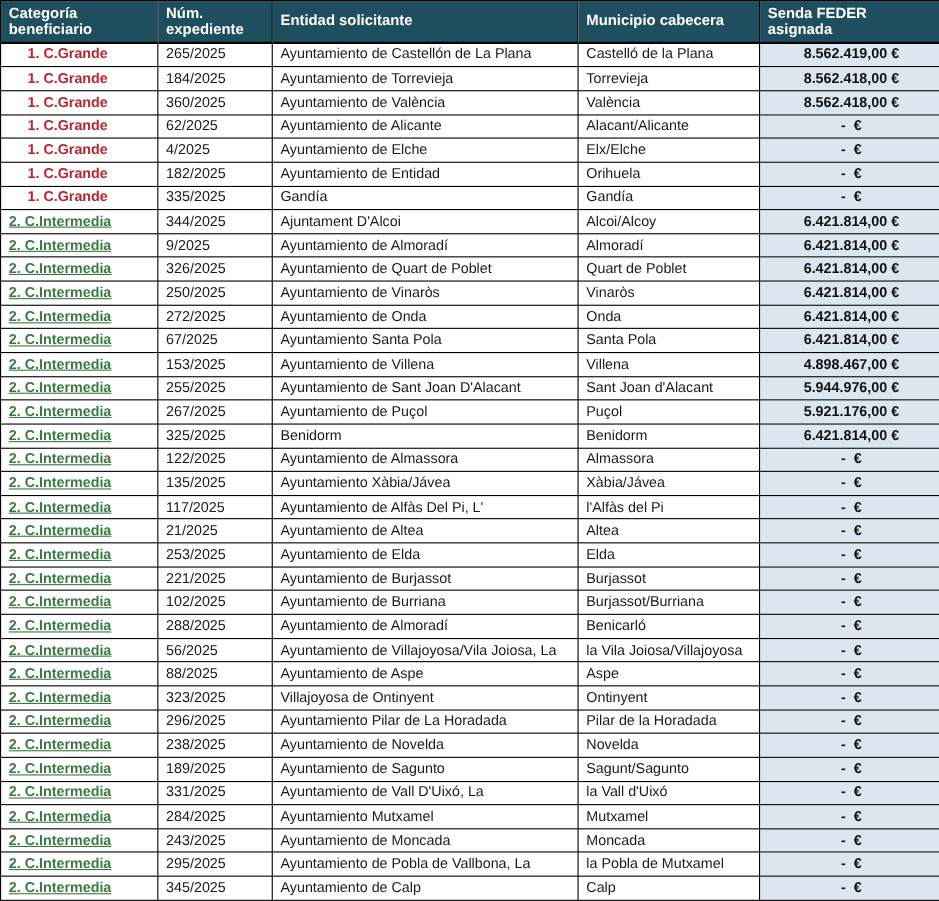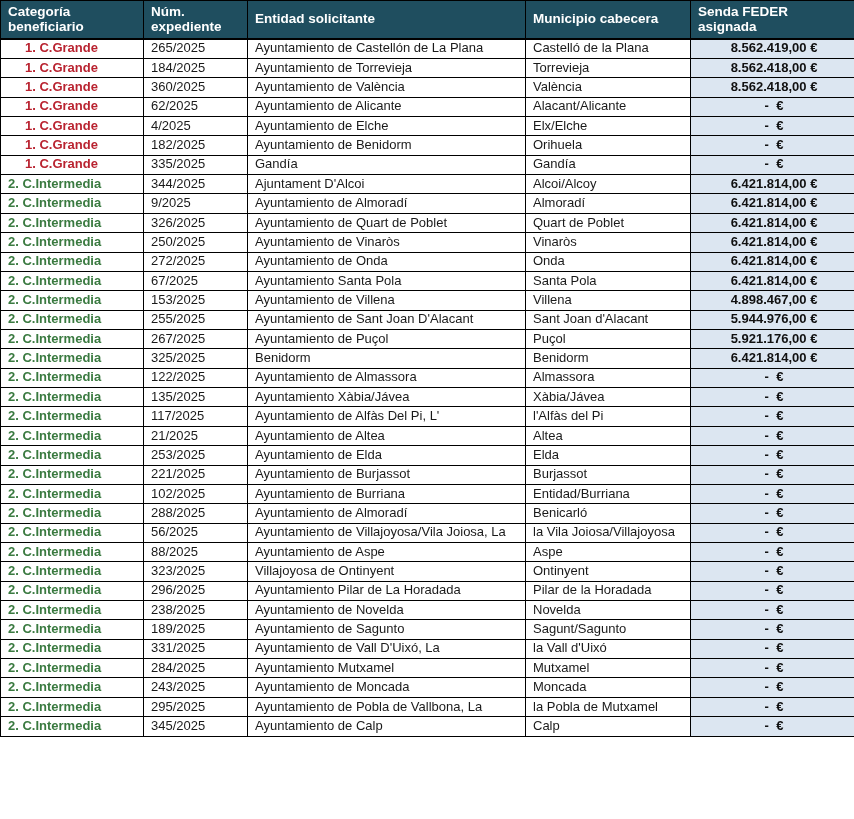--- a/index.html
+++ b/index.html
@@ -12,21 +12,21 @@
   }
   * { box-sizing: border-box; }
   html, body {
     margin: 0; padding: 0;
     width: 854px; height: 819px;
     background: #FFFFFF;
     overflow: hidden;
     font-family: "Liberation Sans", sans-serif;
   }
   table.feder {
-    width: 854px; height: 737px;
+    width: 854px; height: 819px;
     border-collapse: collapse;
     table-layout: fixed;
   }
   col.c-cat { width: 143px; }
   col.c-exp { width: 104px; }
   col.c-ent { width: 278px; }
   col.c-mun { width: 165px; }
   col.c-sen { width: 164px; }
   th, td {
     border: 1px solid var(--border);
@@ -43,21 +43,21 @@
     background: var(--header-bg);
     color: var(--header-text);
     font-weight: bold;
     font-size: 13.5px;
     height: 38px;
     border-bottom: 2px solid var(--border);
     white-space: normal;
   }
   td.cat { font-weight: bold; }
   td.cat.grande { color: var(--grande-text); padding-left: 24px; }
-  td.cat.intermedia { color: var(--intermedia-text); }
+  td.cat.intermedia { color: var(--intermedia-text); text-decoration: underline; }
   td.sen {
     background: var(--senda-bg);
     font-weight: bold;
     color: #111111;
     text-align: center;
   }
 </style>
 </head>
 <body>
 
@@ -110,21 +110,21 @@
       <tr>
         <td class="cat grande">1. C.Grande</td>
         <td class="exp">4/2025</td>
         <td class="ent">Ayuntamiento de Elche</td>
         <td class="mun">Elx/Elche</td>
         <td class="sen">-  €</td>
       </tr>
       <tr>
         <td class="cat grande">1. C.Grande</td>
         <td class="exp">182/2025</td>
-        <td class="ent">Ayuntamiento de Benidorm</td>
+        <td class="ent">Ayuntamiento de Entidad</td>
         <td class="mun">Orihuela</td>
         <td class="sen">-  €</td>
       </tr>
       <tr>
         <td class="cat grande">1. C.Grande</td>
         <td class="exp">335/2025</td>
         <td class="ent">Gandía</td>
         <td class="mun">Gandía</td>
         <td class="sen">-  €</td>
       </tr>
@@ -237,21 +237,21 @@
         <td class="cat intermedia">2. C.Intermedia</td>
         <td class="exp">221/2025</td>
         <td class="ent">Ayuntamiento de Burjassot</td>
         <td class="mun">Burjassot</td>
         <td class="sen">-  €</td>
       </tr>
       <tr>
         <td class="cat intermedia">2. C.Intermedia</td>
         <td class="exp">102/2025</td>
         <td class="ent">Ayuntamiento de Burriana</td>
-        <td class="mun">Entidad/Burriana</td>
+        <td class="mun">Burjassot/Burriana</td>
         <td class="sen">-  €</td>
       </tr>
       <tr>
         <td class="cat intermedia">2. C.Intermedia</td>
         <td class="exp">288/2025</td>
         <td class="ent">Ayuntamiento de Almoradí</td>
         <td class="mun">Benicarló</td>
         <td class="sen">-  €</td>
       </tr>
       <tr>

